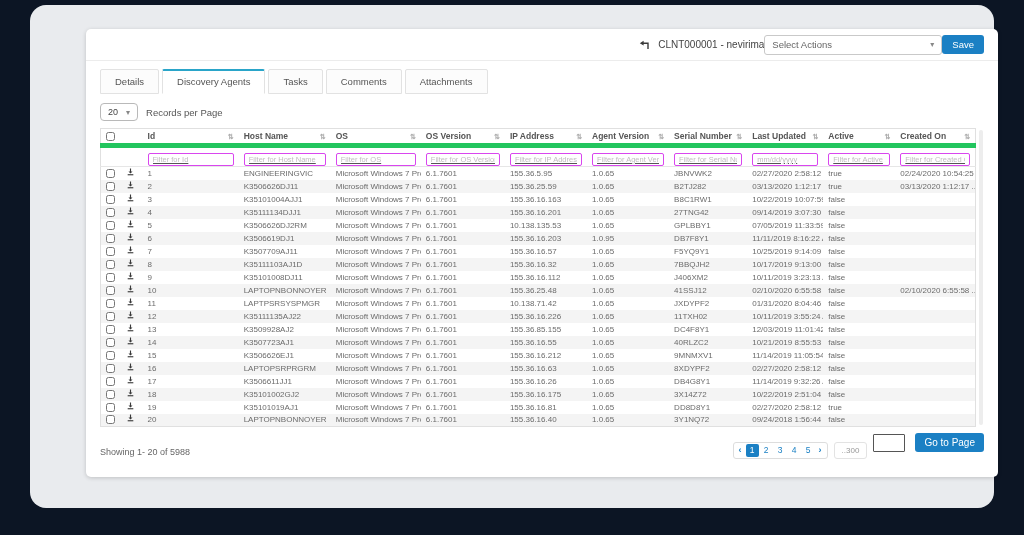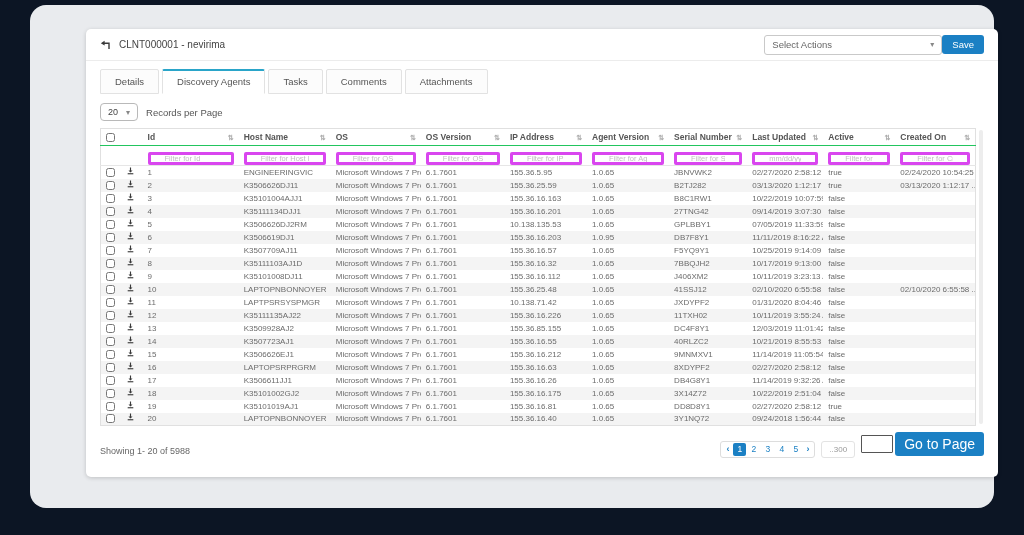--- a/index.html
+++ b/index.html
@@ -12,21 +12,21 @@
   .surface{
     position:absolute; left:30px; right:30px; top:5px; bottom:27px;
     background:#e9ebee; border-radius:16px;
   }
   .card{
     position:absolute; left:56px; top:24px; width:912px; height:448px;
     background:#fff; border-radius:5px; box-shadow:0 1px 4px rgba(0,0,0,.18);
   }
   
   .card-header{
-    height:32px; display:flex; align-items:center; justify-content:space-between;
+    height:32px; display:flex; align-items:center; justify-content:flex-end;
     padding:0 14px; border-bottom:1px solid #ececec;
   }
   .title-wrap{ display:flex; align-items:center; gap:9px; }
   .back-icon{ display:inline-flex; cursor:pointer; }
   .page-title{ font-size:10px; color:#444; }
   .header-right{ display:flex; align-items:center; }
   .select-actions{
     width:178px; height:20px; border:1px solid #c9c9c9; border-radius:3px;
     background:#fff; display:flex; align-items:center; justify-content:space-between;
     padding:0 7px; font-size:9.5px; color:#666; cursor:pointer;
@@ -54,28 +54,28 @@
   .rpp-select{
     border:1px solid #b9b9b9; border-radius:4px; padding:3px 7px; font-size:9px;
     color:#444; display:flex; align-items:center; gap:8px; background:#fff; cursor:pointer;
   }
   .toolbar-buttons .btn-blue{ font-size:8.5px; padding:3px 9px; margin-left:6px; }
   
   .table-zone{ position:relative; width:876px; }
   table{ border-collapse:collapse; table-layout:fixed; width:876px; border:1px solid #e0e0e0; }
   th,td{ overflow:hidden; white-space:nowrap; padding:0 5px; text-align:left; }
   thead th{
-    font-size:8.5px; color:#555; height:17px; border-bottom:1px solid #22c55e;
+    font-size:8.5px; color:#555; height:17px; border-bottom:5px solid #22c55e;
     font-weight:bold; background:#fff;
   }
   th .sort{ float:right; color:#aaa; font-size:7px; margin-top:2px; cursor:pointer; }
   tr.filters td{ height:20px; border-bottom:1px solid #e6e6e6; background:#fff; }
   .filter-input{
-    width:100%; height:13px; border:3px solid #d946ef; border-radius:2px;
-    font-size:7.5px; padding:0 14px; color:#555; font-family:inherit;text-decoration:underline;
+    width:100%; height:13px; border:1px solid #d946ef; border-radius:2px;
+    font-size:7.5px; padding:0 4px; color:#555; font-family:inherit;text-decoration:underline;
   }
   .filter-input::placeholder{ color:#bfbfbf; }
   tbody tr{ height:13px; }
   tbody tr:nth-child(even){ background:#f4f4f4; }
   tbody td{ font-size:8px; color:#6b6b6b; }
   input[type="checkbox"]{ width:9px; height:9px; margin:0; vertical-align:middle; cursor:pointer; }
   .dl-icon{ display:inline-flex; cursor:pointer; }
   .dl-icon svg{ width:9px; height:9px; fill:#3a3a3a; }
   .scroll-track{
     position:absolute; right:-7px; top:2px; bottom:2px; width:4px;
@@ -94,21 +94,21 @@
     font-size:8.5px; color:#1b80c4; padding:0 3px; border-radius:2px; cursor:pointer;
   }
   .page.active{ background:#1b80c4; color:#fff; }
   .chev{ color:#1b80c4; font-size:9px; font-weight:bold; padding:0 3px; cursor:pointer; line-height:13px; }
   .last-box{
     border:1px solid #e3e3e3; border-radius:3px; font-size:8px; color:#999;
     padding:3px 7px; margin-top:9px; cursor:pointer; background:#fff;
   }
   .goto-group{ display:flex; align-items:center; }
   .goto-input{ width:32px; height:18px; border:1px solid #555; border-radius:1px; font-size:9px; padding:0 3px; font-family:inherit; }
-  .goto-btn{ font-size:14px; padding:4px 9px; margin-left:2px; }
+  .goto-btn{ font-size:10px; padding:4px 9px; margin-left:10px; }
 </style>
 </head>
 <body>
 
 <div class="surface">
   <div class="card">
 
     <div class="card-header">
       <div class="title-wrap">
         <span class="back-icon">

